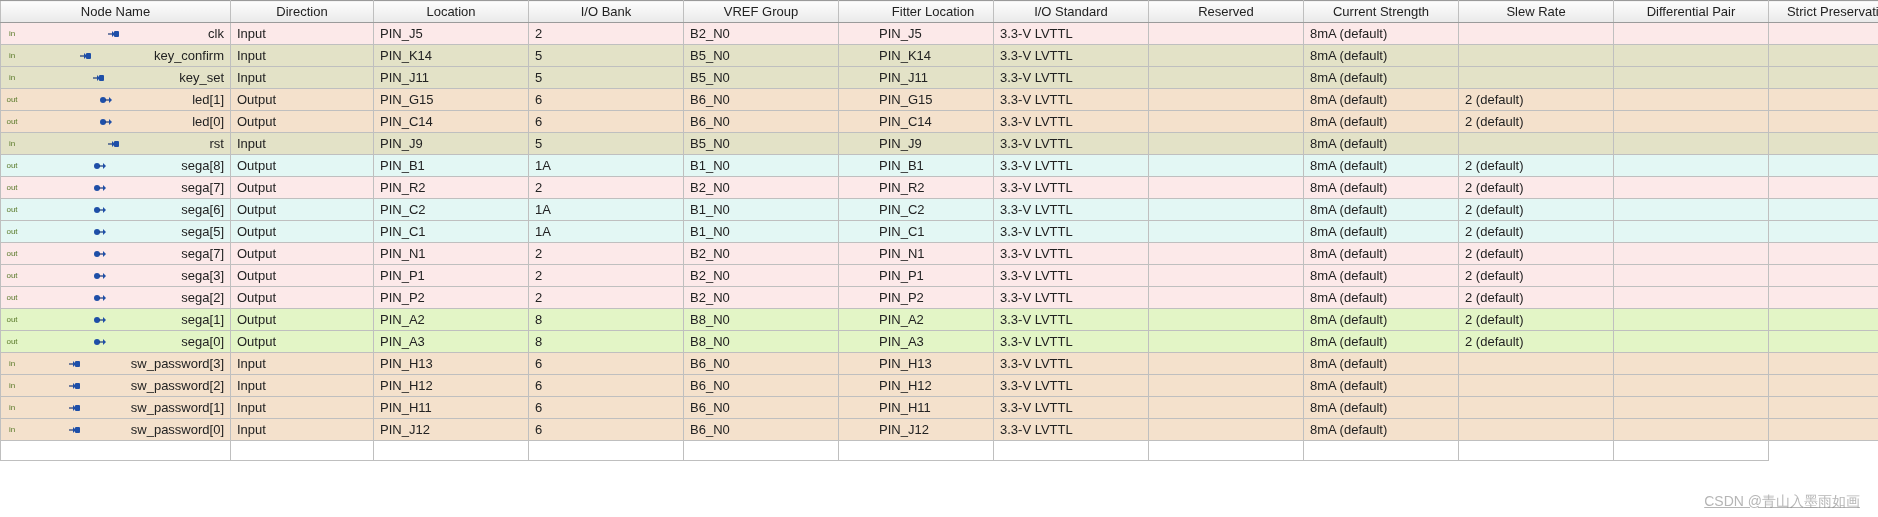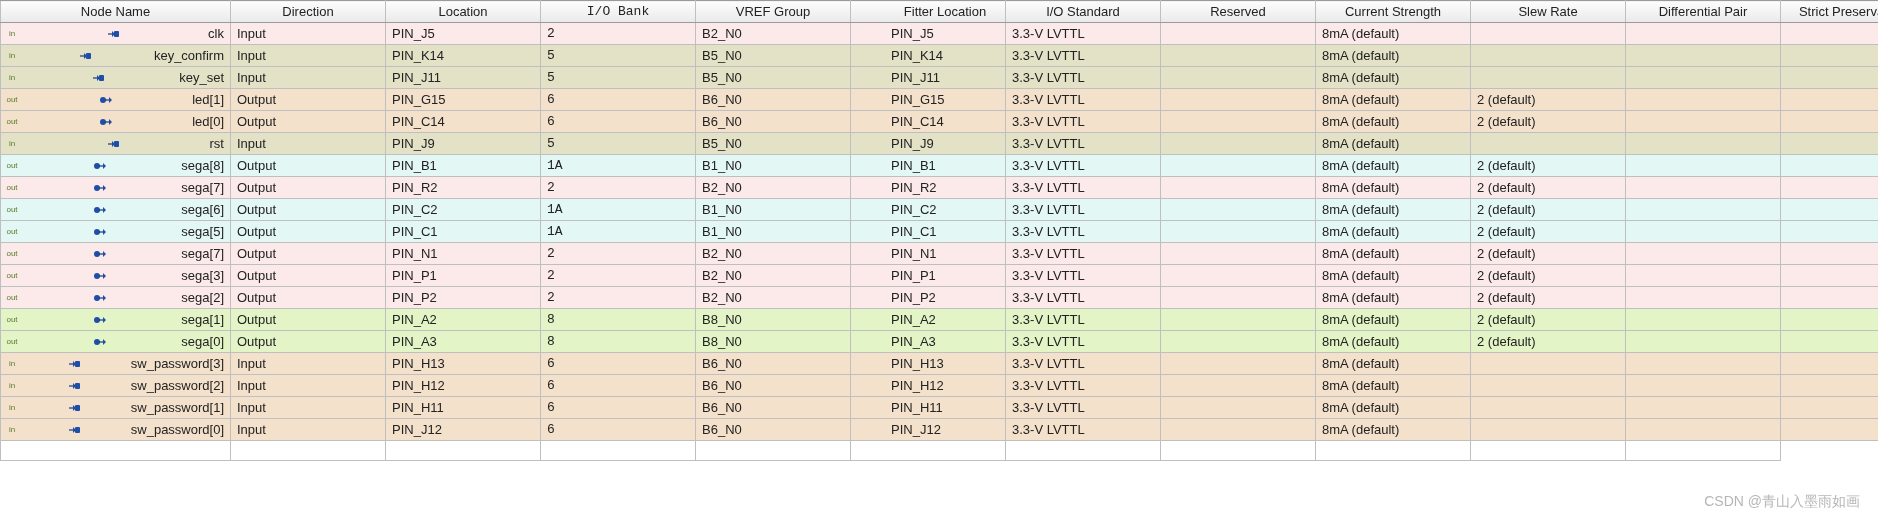--- a/index.html
+++ b/index.html
@@ -32,23 +32,23 @@
   }
   .th {
     background: linear-gradient(#fdfdfd, #e9e9e9);
     text-align: center;
     font-weight: 400;
     color: #222;
     border-top: 1px solid #9a9a9a;
     border-bottom: 1px solid #9a9a9a;
   }
   .c0 { width: 230px; }
-  .c1 { width: 155px; }
+  .c1 { width: 143px; }
   .c2 { width: 155px; }
-  .c3 { width: 155px; font-family: Liberation Mono, monospace; }
+  .c3 { width: 155px; }
   .c4 { width: 155px; margin-left: 21px; }
   .c5 { width: 155px; padding-left: 40px; }
   .c6 { width: 155px; }
   .c7 { width: 155px; }
   .c8 { width: 155px; }
   .c9 { width: 155px; }
   .c10 { width: 155px; }
   .c11 { width: 143px; }
 
   .row-pink  .td { background: #fce9e9; }
@@ -74,20 +74,21 @@
   .pin-ico svg { display: block; }
 
   .watermark {
     position: fixed;
     right: 18px;
     bottom: 6px;
     color: rgba(120,120,120,0.55);
     font-size: 14px;
     pointer-events: none;
     font-family: "Microsoft YaHei", sans-serif;
+    text-decoration: underline;
   }
 </style>
 </head>
 <body>
 
 <div class="table">
   <div class="thead">
     <div class="tr" id="header-row">
         <div class="th c0">Node Name</div>
         <div class="th c1">Direction</div>

